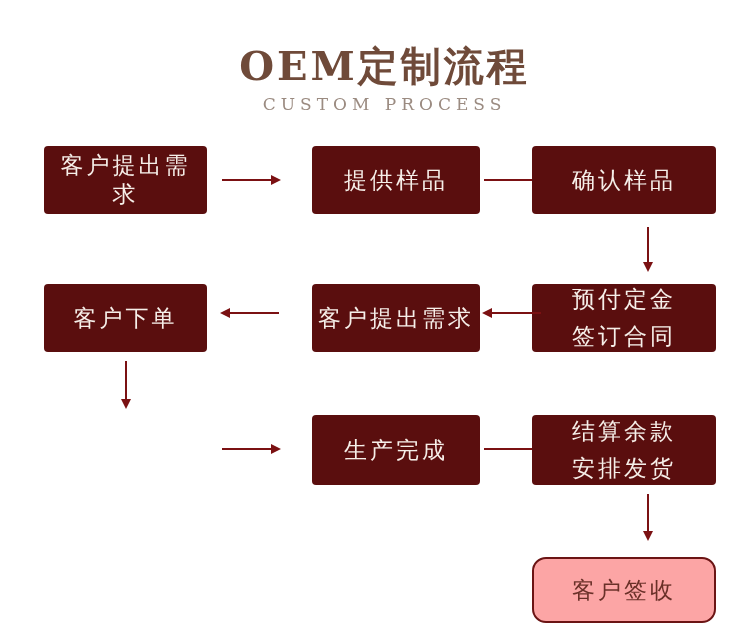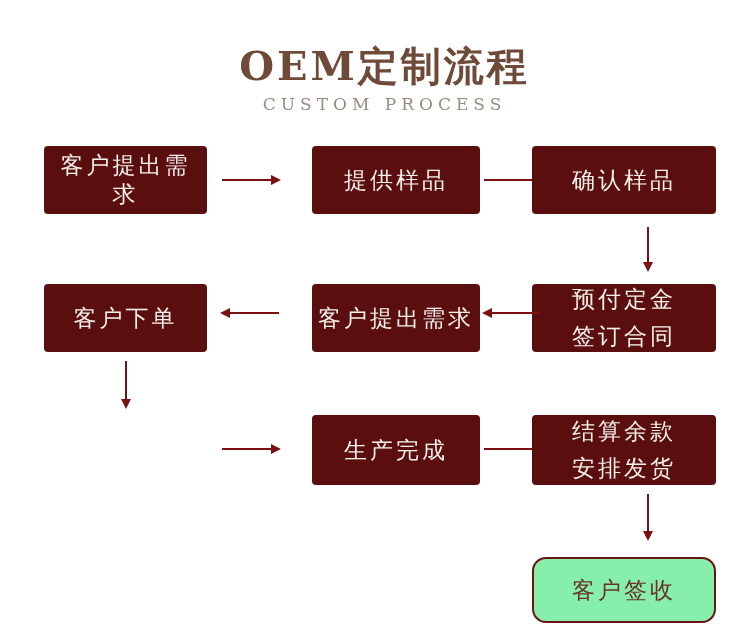--- a/index.html
+++ b/index.html
@@ -34,21 +34,21 @@
     position:absolute;
     background:var(--box-fill);
     color:var(--box-text);
     border-radius:4px;
     display:flex;flex-direction:column;
     align-items:center;justify-content:center;
     font-size:23px;letter-spacing:3px;
     line-height:1.25;text-align:center;
   }
   .node.outlined{
-    background:#86efac;
+    background:#fca5a5;
     color:var(--outline-text);
     border:2px solid var(--outline-border);
     border-radius:14px;
   }
   
   .colA{left:28px;width:163px;}
   .colB{left:296px;width:168px;}
   .colC{left:516px;width:184px;}
   
   .row1{top:130px;height:68px;}

